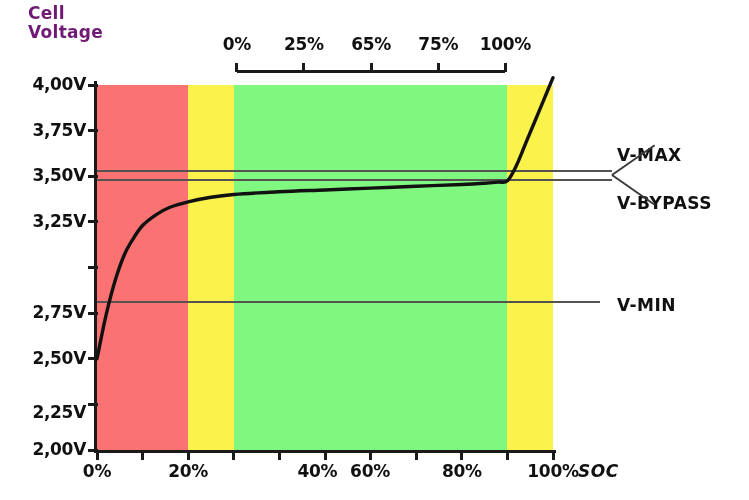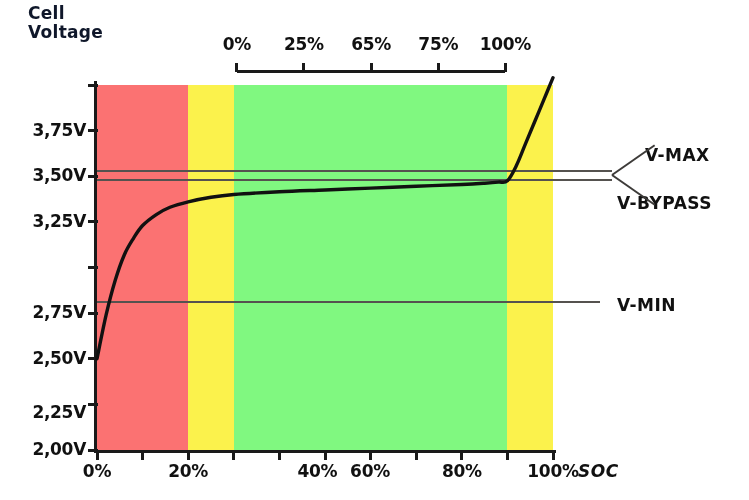--- a/index.html
+++ b/index.html
@@ -2,21 +2,21 @@
 <html><head>
 <meta charset="utf-8">
 <style>
   html,body{margin:0;padding:0;background:#fff;}
   body{width:749px;height:500px;position:relative;overflow:hidden;
        font-family:"DejaVu Sans","Liberation Sans",sans-serif;}
   #stage{position:absolute;left:0;top:0;width:749px;height:500px;}
 
   
   .axis-title{position:absolute;left:28px;top:4px;width:120px;
-    font-size:17px;font-weight:700;color:#0f172a;line-height:1.12;letter-spacing:.3px;}
+    font-size:17px;font-weight:700;color:#701a75;line-height:1.12;letter-spacing:.3px;}
   .axis-title span{display:block;}
 
   
   .plot{position:absolute;left:97px;top:85px;width:456px;height:365px;}
   .band{position:absolute;top:0;height:100%;}
 
   .axis-line-y{position:absolute;left:94px;top:81px;width:3px;height:372px;background:#1a1a1a;}
   .axis-line-x{position:absolute;left:94px;top:450px;width:462px;height:3px;background:#1a1a1a;}
 
   .ytick{position:absolute;left:88px;width:10px;height:3px;background:#1a1a1a;}
@@ -65,20 +65,21 @@
   <div class="axis-line-x"></div>
 
   <div class="ylabels" id="yLabels">
       <div class="ylabel" style="top: 439px;">2,00V</div>
       <div class="ylabel" style="top: 402px;">2,25V</div>
       <div class="ylabel" style="top: 347.75px;">2,50V</div>
       <div class="ylabel" style="top: 302.125px;">2,75V</div>
       <div class="ylabel" style="top: 210.875px;">3,25V</div>
       <div class="ylabel" style="top: 165.25px;">3,50V</div>
       <div class="ylabel" style="top: 119.625px;">3,75V</div>
+      <div class="ylabel" style="top: 74px;">4,00V</div>
     </div>
   <div id="yTicks">
       <div class="ytick" style="top: 448.5px;"></div>
       <div class="ytick" style="top: 402.875px;"></div>
       <div class="ytick" style="top: 357.25px;"></div>
       <div class="ytick" style="top: 311.625px;"></div>
       <div class="ytick" style="top: 266px;"></div>
       <div class="ytick" style="top: 220.375px;"></div>
       <div class="ytick" style="top: 174.75px;"></div>
       <div class="ytick" style="top: 129.125px;"></div>
@@ -117,21 +118,21 @@
       <div class="topscale-tick" style="left: 369.6px; top: 63px;"></div>
       <div class="topscale-label" style="left: 371.1px; top: 34px;">65%</div>
       <div class="topscale-tick" style="left: 436.75px; top: 63px;"></div>
       <div class="topscale-label" style="left: 438.25px; top: 34px; text-align: center;">75%</div>
       <div class="topscale-tick" style="left: 503.9px; top: 63px;"></div>
       <div class="topscale-label" style="left: 505.4px; top: 34px;">100%</div>
     </div>
 
   <div id="thresholds">
       <div class="hline" style="left: 97px; top: 169.775px; width: 515px;"></div>
-      <div class="vlabel" style="left: 617px; top: 145px; margin-left: 28px;">V-MAX</div>
+      <div class="vlabel" style="left: 617px; top: 145px;">V-MAX</div>
       <div class="hline" style="left: 97px; top: 178.9px; width: 515px;"></div>
       <div class="vlabel" style="left: 617px; top: 193px;">V-BYPASS</div>
       <div class="hline" style="left: 97px; top: 301.175px; width: 503px;"></div>
       <div class="vlabel" style="left: 617px; top: 295px;">V-MIN</div>
       <div class="leader" style="left: 612px; top: 174.338px; width: 52.4309px; transform: rotate(-34.9025deg);"></div>
       <div class="leader" style="left: 612px; top: 174.338px; width: 52.4309px; transform: rotate(34.9025deg);"></div>
     </div>
 
   <svg class="curve">
     <path id="curvePath" fill="none" stroke="#111111" stroke-width="3.4" stroke-linecap="round" stroke-linejoin="round" d="M 97.00 358.75 C 98.52 351.45, 103.08 328.03, 106.12 314.95 C 109.16 301.87, 112.20 290.31, 115.24 280.27 C 118.28 270.24, 121.32 261.72, 124.36 254.73 C 127.40 247.73, 130.44 243.17, 133.48 238.30 C 136.52 233.43, 138.80 229.48, 142.60 225.53 C 146.40 221.57, 151.72 217.62, 156.28 214.57 C 160.84 211.53, 164.64 209.40, 169.96 207.27 C 175.28 205.15, 181.36 203.47, 188.20 201.80 C 195.04 200.13, 203.40 198.45, 211.00 197.24 C 218.60 196.02, 222.40 195.41, 233.80 194.50 C 245.20 193.59, 264.20 192.52, 279.40 191.76 C 294.60 191.00, 309.80 190.55, 325.00 189.94 C 340.20 189.33, 355.40 188.72, 370.60 188.11 C 385.80 187.50, 401.00 186.90, 416.20 186.29 C 431.40 185.68, 450.40 184.98, 461.80 184.46 C 473.20 183.95, 478.52 183.58, 484.60 183.18 C 490.68 182.79, 494.48 182.49, 498.28 182.09 C 502.08 181.69, 504.36 183.61, 507.40 180.81 C 510.44 178.01, 513.48 171.54, 516.52 165.30 C 519.56 159.06, 522.60 150.70, 525.64 143.40 C 528.68 136.10, 531.72 128.80, 534.76 121.50 C 537.80 114.20, 540.84 106.90, 543.88 99.60 C 546.92 92.30, 551.48 81.35, 553.00 77.70"></path>

